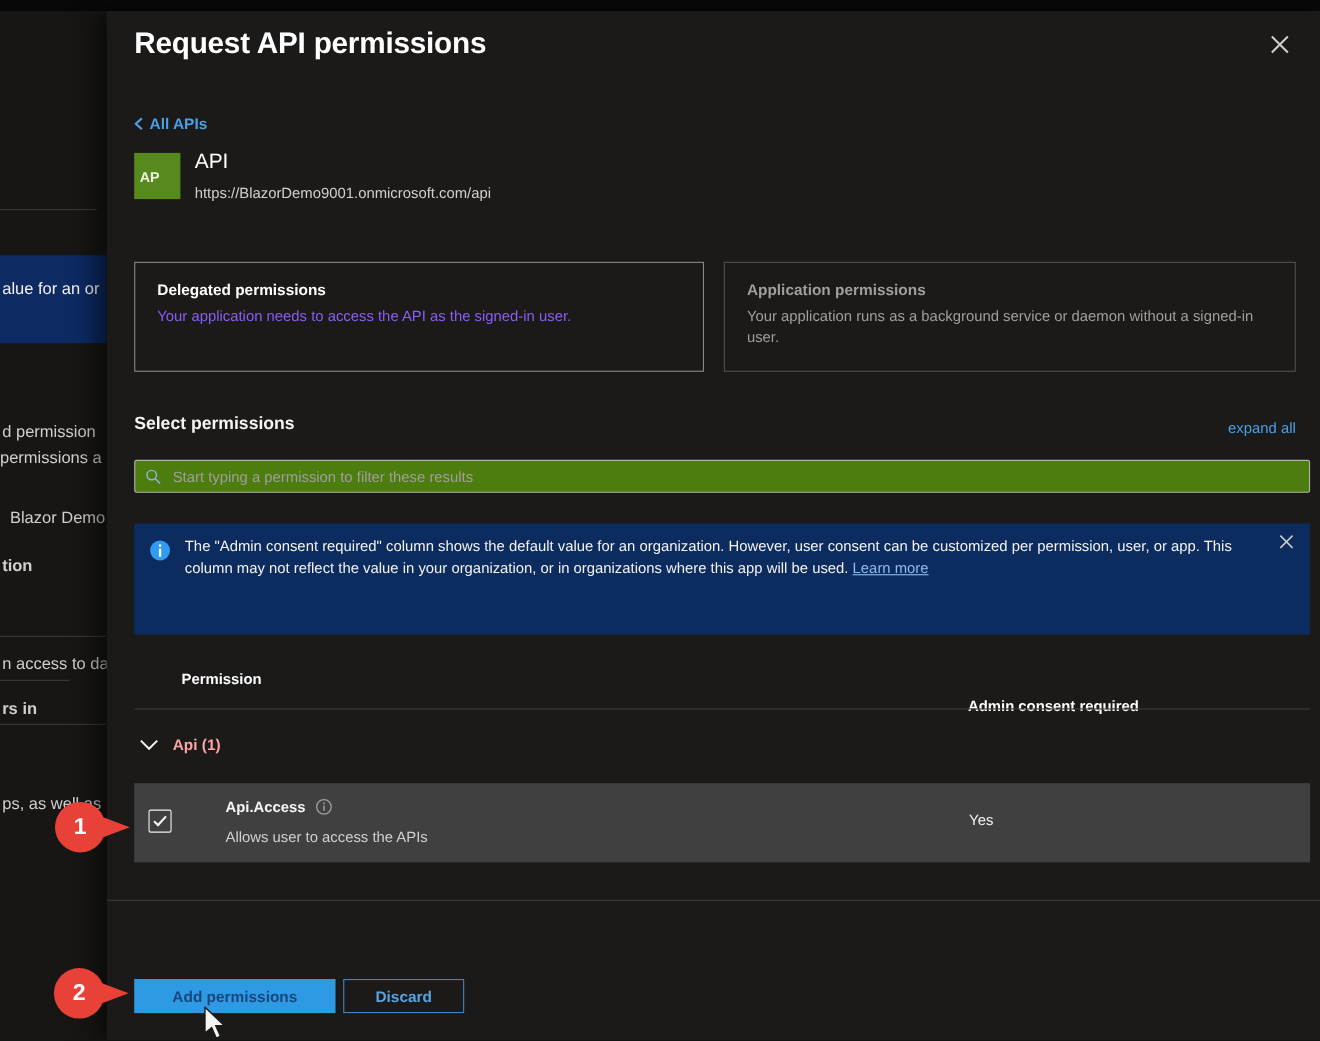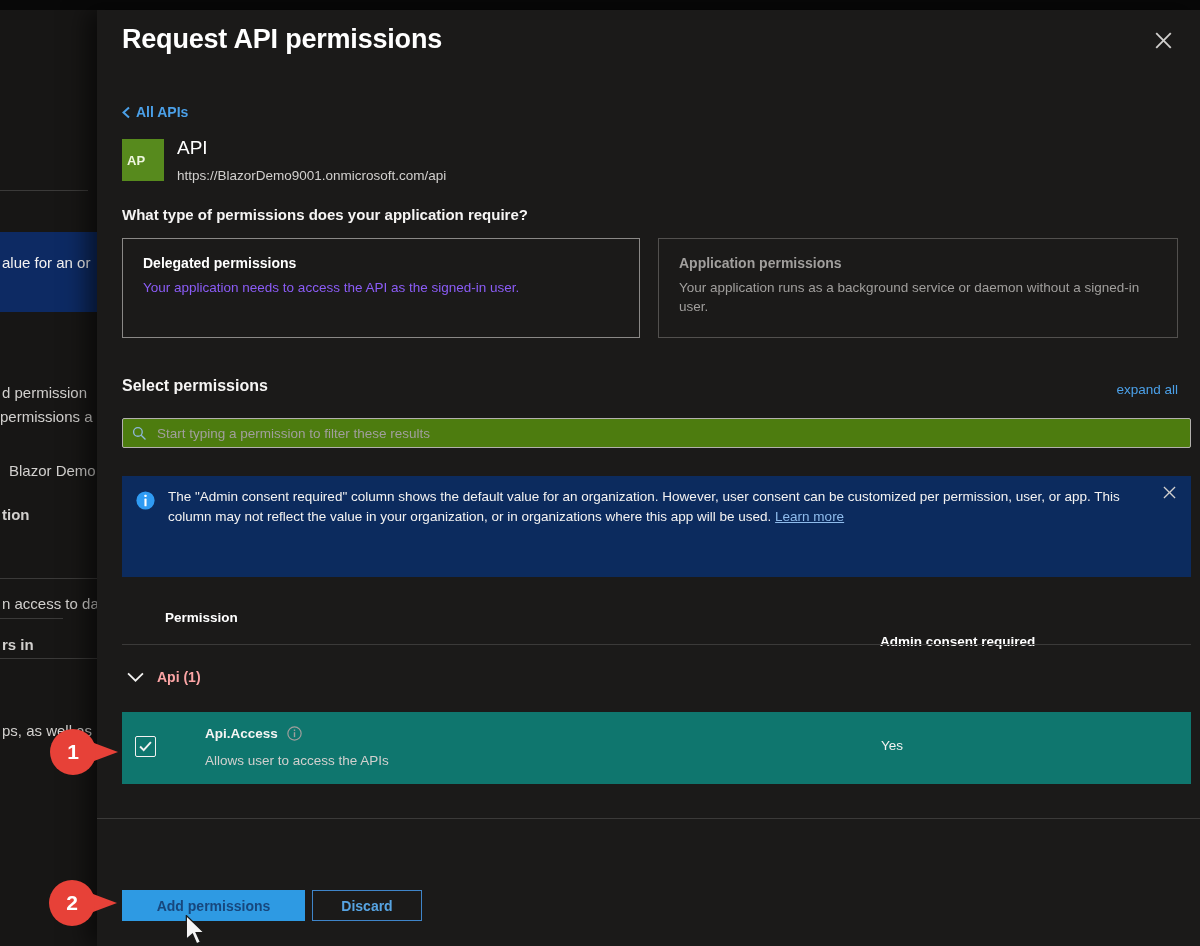--- a/index.html
+++ b/index.html
@@ -68,21 +68,21 @@
   .banner-close{position:absolute;right:14px;top:10px;width:14px;height:14px;cursor:pointer;}
 
   .col-head{top:600px;font-size:13.5px;font-weight:700;color:#ffffff;}
   .col-head.c1{left:68px;}
   .col-head.c2{left:783px;margin-top:24px;}
   .tbl-divider{left:25px;top:634px;width:1069px;height:1px;background:#3b3a39;}
 
   .group-row{left:30px;top:659px;display:flex;align-items:center;gap:13px;cursor:pointer;}
   .group-label{font-size:14px;font-weight:700;color:#fca5a5;}
 
-  .perm-row{left:25px;top:702px;width:1069px;height:72px;background:#0f766e;cursor:pointer;}
+  .perm-row{left:25px;top:702px;width:1069px;height:72px;background:#404040;cursor:pointer;}
   .checkbox{position:absolute;left:13px;top:24px;width:21px;height:21px;box-sizing:border-box;
             border:1.6px solid #f3f2f1;border-radius:2px;display:flex;align-items:center;
             justify-content:center;cursor:pointer;background:transparent;}
   .perm-name-row{position:absolute;left:83px;top:14px;display:flex;align-items:center;gap:9px;}
   .perm-name{font-size:13.5px;font-weight:700;color:#f6f5f4;}
   .perm-desc{position:absolute;left:83px;top:41px;font-size:13.5px;color:#d2d0ce;}
   .perm-consent{position:absolute;left:759px;top:26px;font-size:13.5px;color:#f3f2f1;}
 
   .footer-divider{left:0;top:808px;width:1103px;height:1px;background:#3b3a39;}
 
@@ -146,21 +146,20 @@
     </span>
     <span>All APIs</span>
   </div>
 
   <div class="abs api-avatar">
     <span>AP</span>
   </div>
   <div class="abs api-name">API</div>
   <div class="abs api-url">https://BlazorDemo9001.onmicrosoft.com/api</div>
 
-  <div class="abs question">What type of permissions does your application require?</div>
 
   <div class="abs type-card card-delegated">
     <div class="card-title">Delegated permissions</div>
     <div class="card-desc">Your application needs to access the API as the signed-in user.</div>
   </div>
   <div class="abs type-card card-application">
     <div class="card-title">Application permissions</div>
     <div class="card-desc">Your application runs as a background service or daemon without a signed-in user.</div>
   </div>
 

